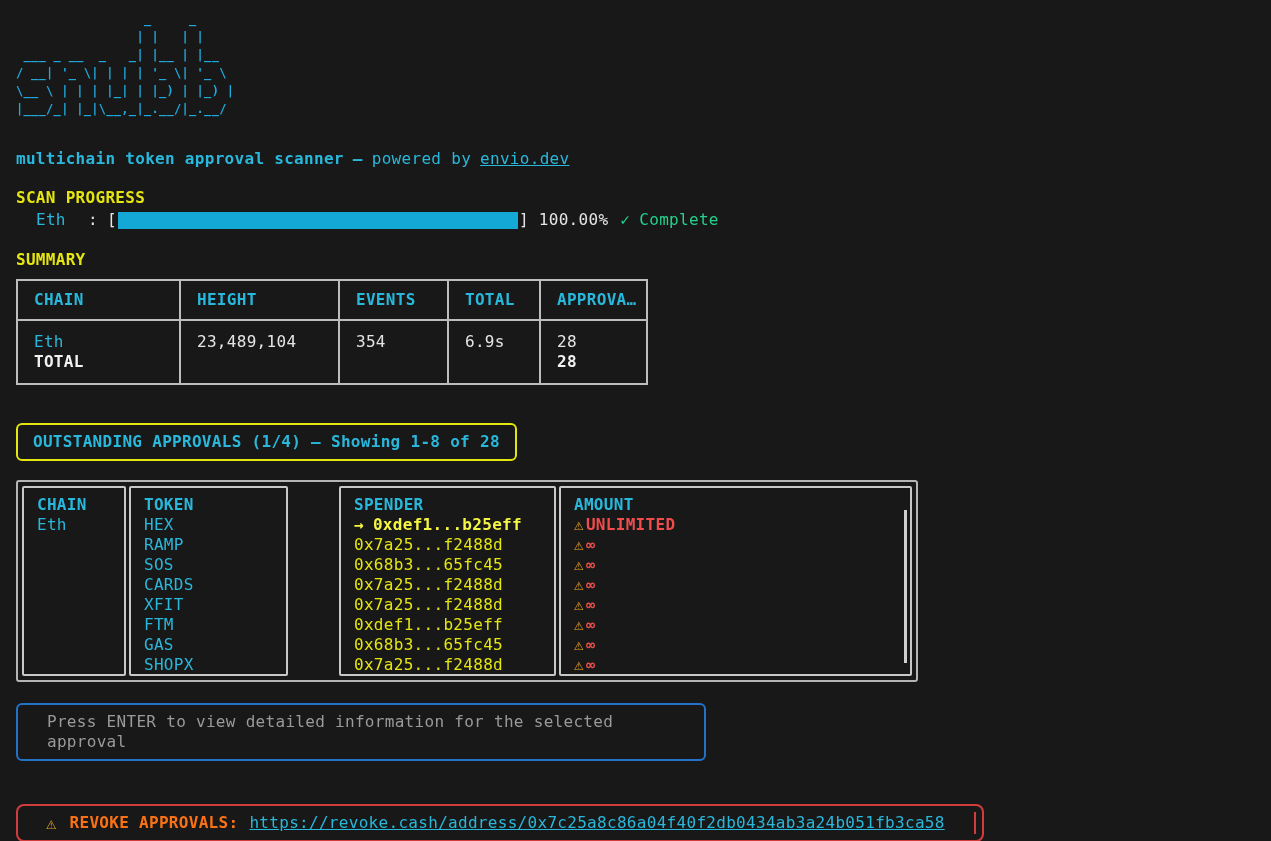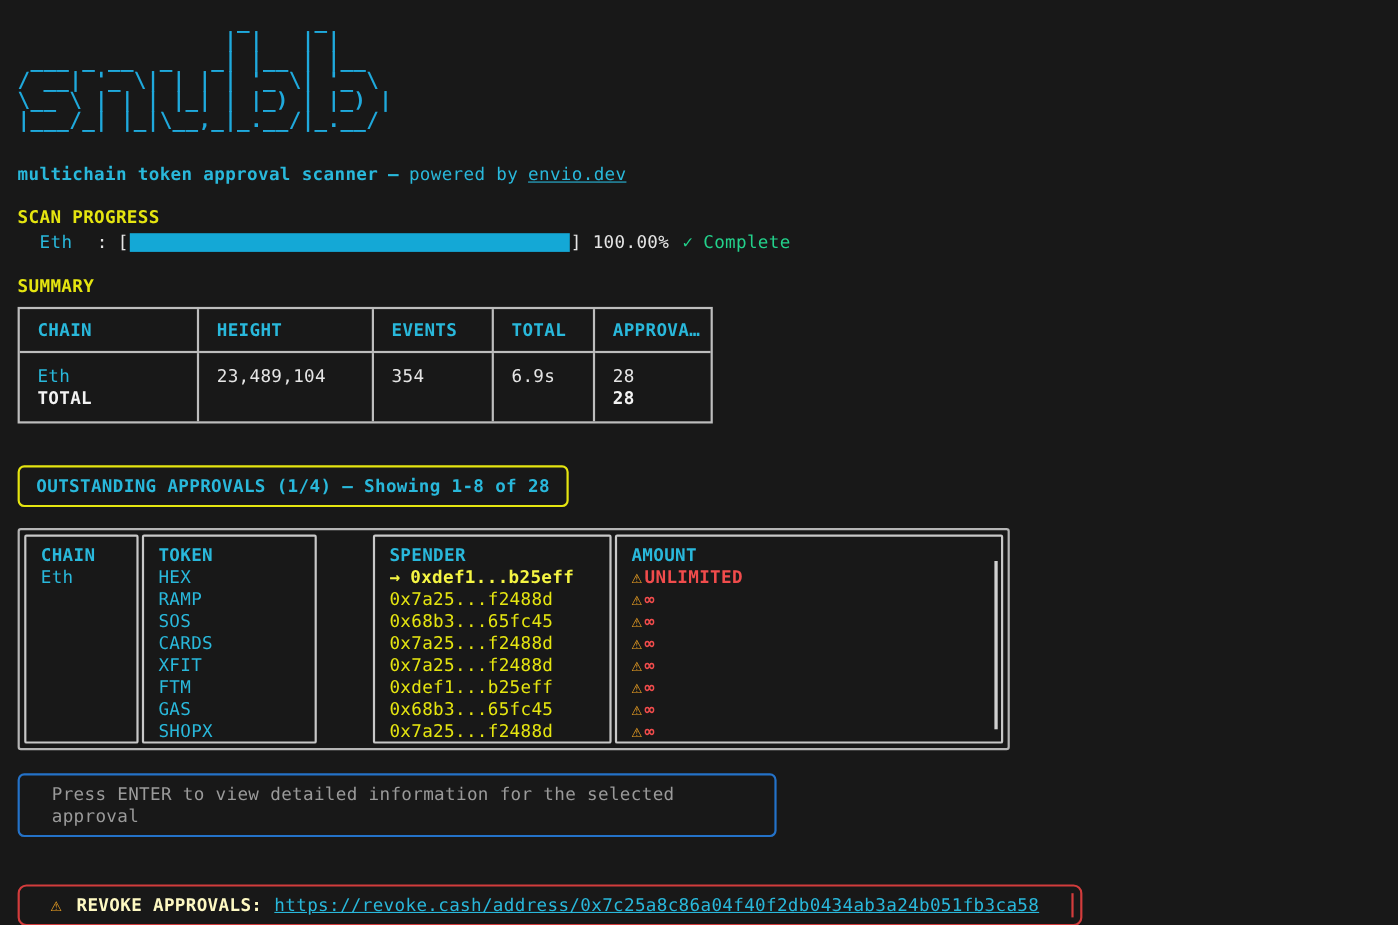--- a/index.html
+++ b/index.html
@@ -8,21 +8,21 @@
     background:#181818;
     font-family:"DejaVu Sans Mono", monospace;
     font-size:16px; line-height:20px;
     letter-spacing:0.3px;
     color:#e5e5e5;
     overflow:hidden;
   }
   .page { padding:10px 0 0 16px; }
 
   
-  .logo { color:#1fa9dc; font-weight:bold; font-size:19px; line-height:18px; }
+  .logo { color:#1fa9dc; font-weight:bold; font-size:12px; line-height:18px; }
   .logo div { white-space:pre; }
 
   
   .title-row { margin-top:31px; display:flex; align-items:baseline; }
   .title { color:#29b8db; font-weight:bold; }
   .title-sep { color:#29b8db; font-weight:bold; margin:0 9px; }
   .powered { color:#29b8db; }
   a.link { color:#29b8db; text-decoration:underline; cursor:pointer; }
   .title-row a.link { margin-left:9px; }
 
@@ -95,21 +95,21 @@
   }
 
   
   .revoke-box {
     margin-top:43px; width:968px; box-sizing:border-box;
     border:2px solid #d23c3c; border-radius:8px;
     padding:7px 13px 7px 28px;
     display:flex; align-items:center; position:relative;
   }
   .revoke-warn { color:#f5a623; font-size:17px; margin-right:13px; }
-  .revoke-label { font-weight:bold; color:#fef9c3; margin-right:11px; white-space:nowrap; }
+  .revoke-label { font-weight:bold; color:#f97316; margin-right:11px; white-space:nowrap; }
   .red-tick { position:absolute; right:6px; top:6px; bottom:6px; width:2px; background:#d23c3c; }
 </style>
 </head>
 <body>
 
 <div class="page">
 
   <div class="logo">
     <div>                 _     _     </div>
     <div>                | |   | |    </div>

